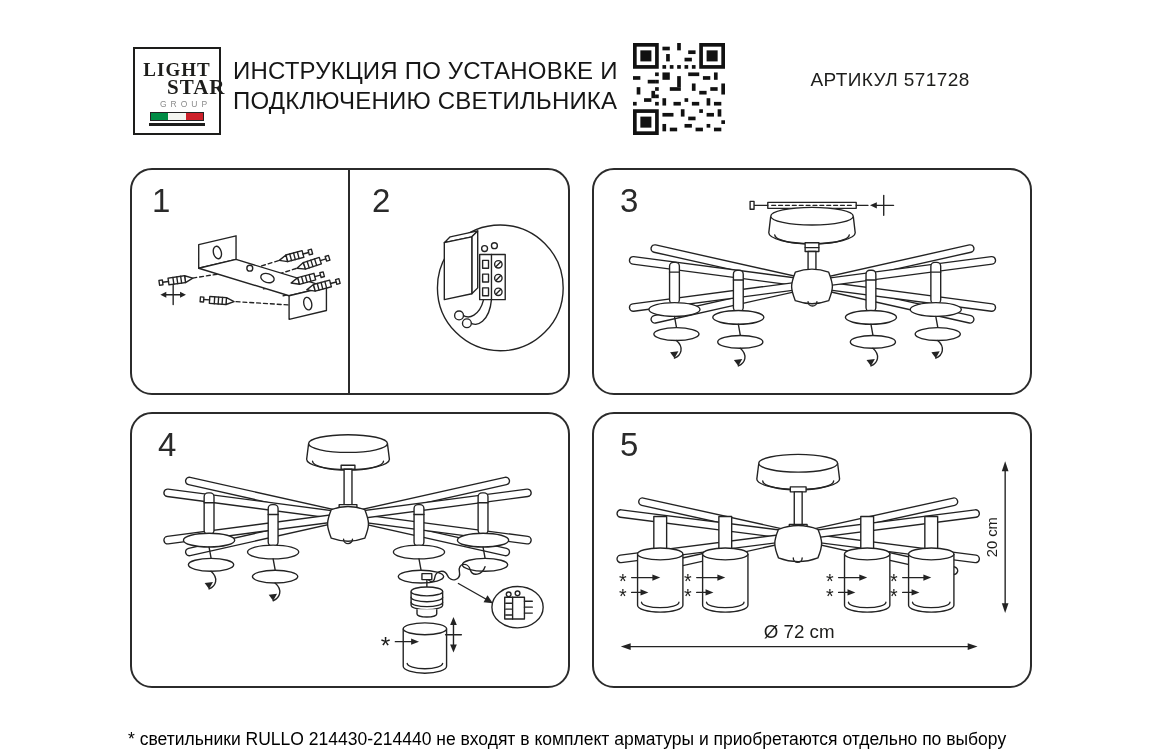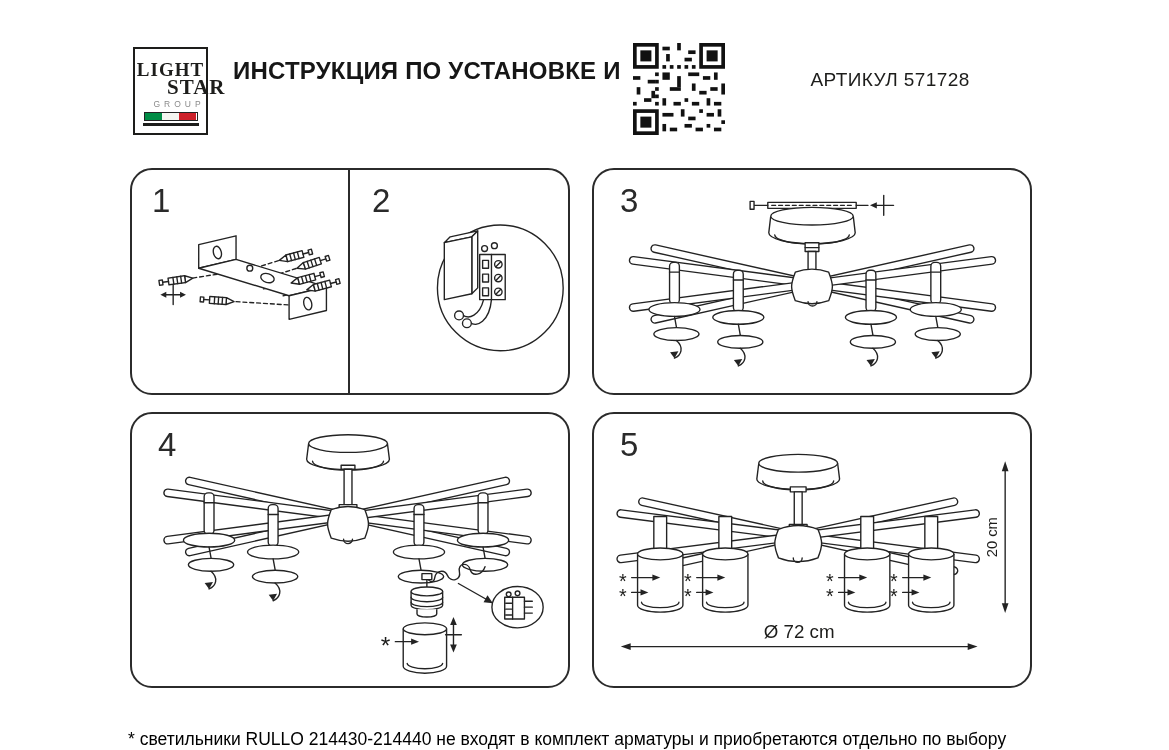--- a/index.html
+++ b/index.html
@@ -1,27 +1,27 @@
 <!DOCTYPE html>
 <html><head>
 <meta charset="utf-8">
 <style>
   html,body{margin:0;padding:0;background:#fff;}
   .page{position:relative;width:1169px;height:750px;background:#fff;overflow:hidden;
         font-family:"Liberation Sans",sans-serif;color:#1d1d1b;}
   
-  .logo-box{position:absolute;left:133px;top:47px;width:75px;height:88px;
+  .logo-box{position:absolute;left:133px;top:47px;width:88px;height:88px;
             border:2px solid #1d1d1b;box-sizing:border-box;text-align:center;padding-top:13px;}
   .logo-word1{font-family:"Liberation Serif",serif;font-weight:700;font-size:19px;line-height:16px;letter-spacing:1px;}
   .logo-word2{font-family:"Liberation Serif",serif;font-weight:700;font-size:21px;line-height:18px;letter-spacing:1px;padding-left:32px;}
   .logo-group{font-size:8.5px;letter-spacing:4px;color:#8b8b8b;margin-top:3px;padding-left:17px;}
   .logo-flag{width:52px;height:7px;margin:3px auto 0;border:1px solid #222;display:flex;box-sizing:content-box;}
   .logo-flag span{flex:1;}
   .logo-underline{width:56px;height:3px;background:#1d1d1b;margin:2px auto 0;}
-  .title{position:absolute;left:233px;top:56px;font-size:24px;font-weight:700;line-height:30px;letter-spacing:0.2px;color:#161616;}
+  .title{position:absolute;left:233px;top:56px;font-size:24px;font-weight:400;line-height:30px;letter-spacing:0.2px;color:#161616;}
   .qr{position:absolute;left:633px;top:43px;}
   .product{position:absolute;left:780px;top:61px;width:220px;text-align:center;}
   .series{font-size:16px;font-weight:700;letter-spacing:0.4px;}
   .article{font-size:19px;font-weight:400;letter-spacing:0.4px;margin-top:8px;}
   
   .panel{position:absolute;border:2px solid #2b2b2b;border-radius:22px;box-sizing:border-box;background:#fff;}
   #p12{left:130px;top:168px;width:440px;height:227px;}
   #p3 {left:592px;top:168px;width:440px;height:227px;}
   #p4 {left:130px;top:412px;width:440px;height:276px;}
   #p5 {left:592px;top:412px;width:440px;height:276px;}
@@ -51,20 +51,21 @@
     <div class="logo-flag">
       <span style="background:#008c45"></span>
       <span style="background:#f4f5f0"></span>
       <span style="background:#cd212a"></span>
     </div>
     <div class="logo-underline"></div>
   </div>
 
   <div class="title">
     <div>ИНСТРУКЦИЯ ПО УСТАНОВКЕ И</div>
+    <div>ПОДКЛЮЧЕНИЮ СВЕТИЛЬНИКА</div>
   </div>
 
   <svg class="qr" width="92" height="92" viewBox="0 0 90 90">
     <g fill="#111">
       <rect x="0" y="0" width="25.2" height="25.2"></rect>
         <rect x="3.6" y="3.6" width="18" height="18" fill="#fff"></rect>
         <rect x="7.2" y="7.2" width="10.8" height="10.8"></rect>
       <rect x="64.8" y="0" width="25.2" height="25.2"></rect>
         <rect x="68.4" y="3.6" width="18" height="18" fill="#fff"></rect>
         <rect x="72" y="7.2" width="10.8" height="10.8"></rect>

